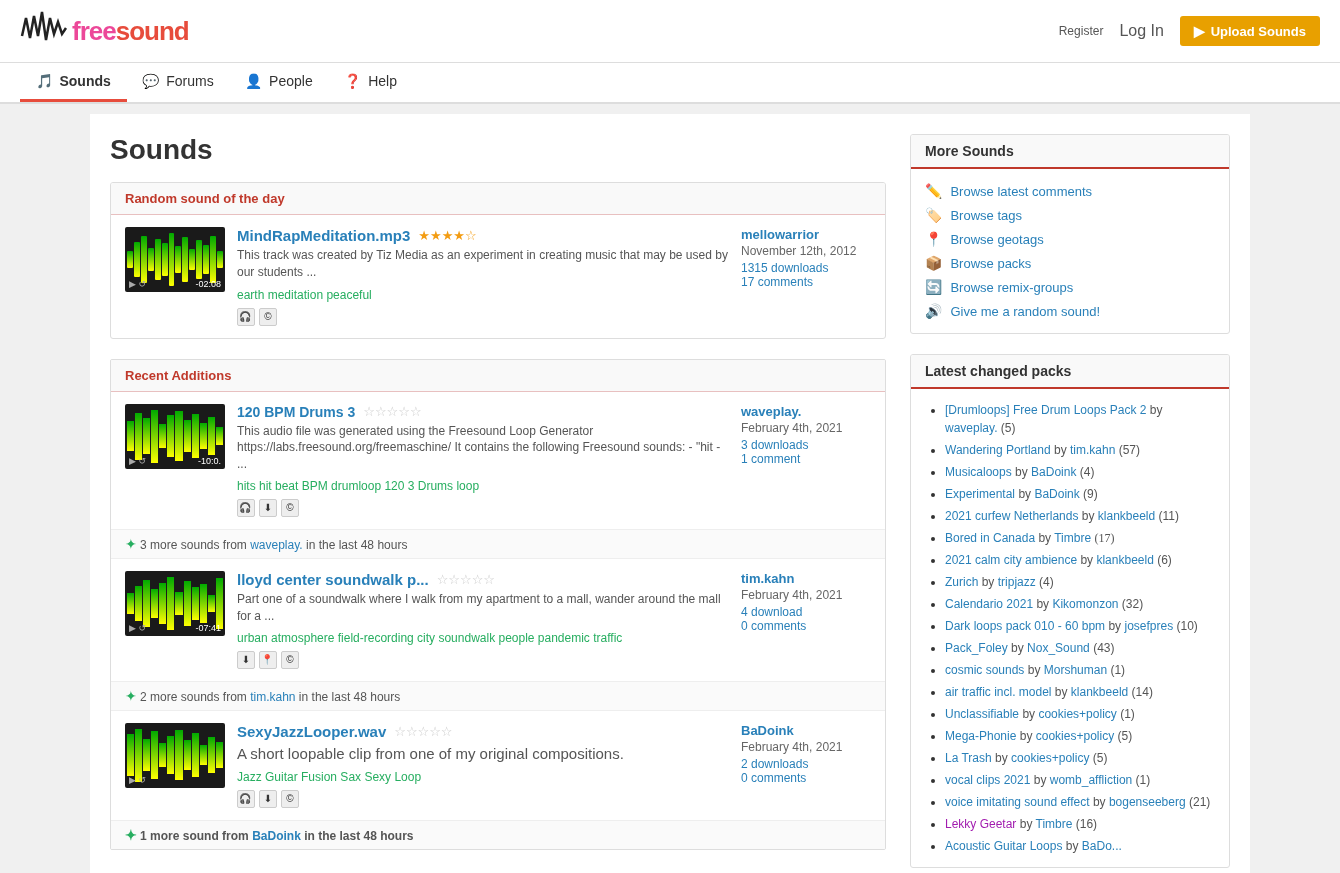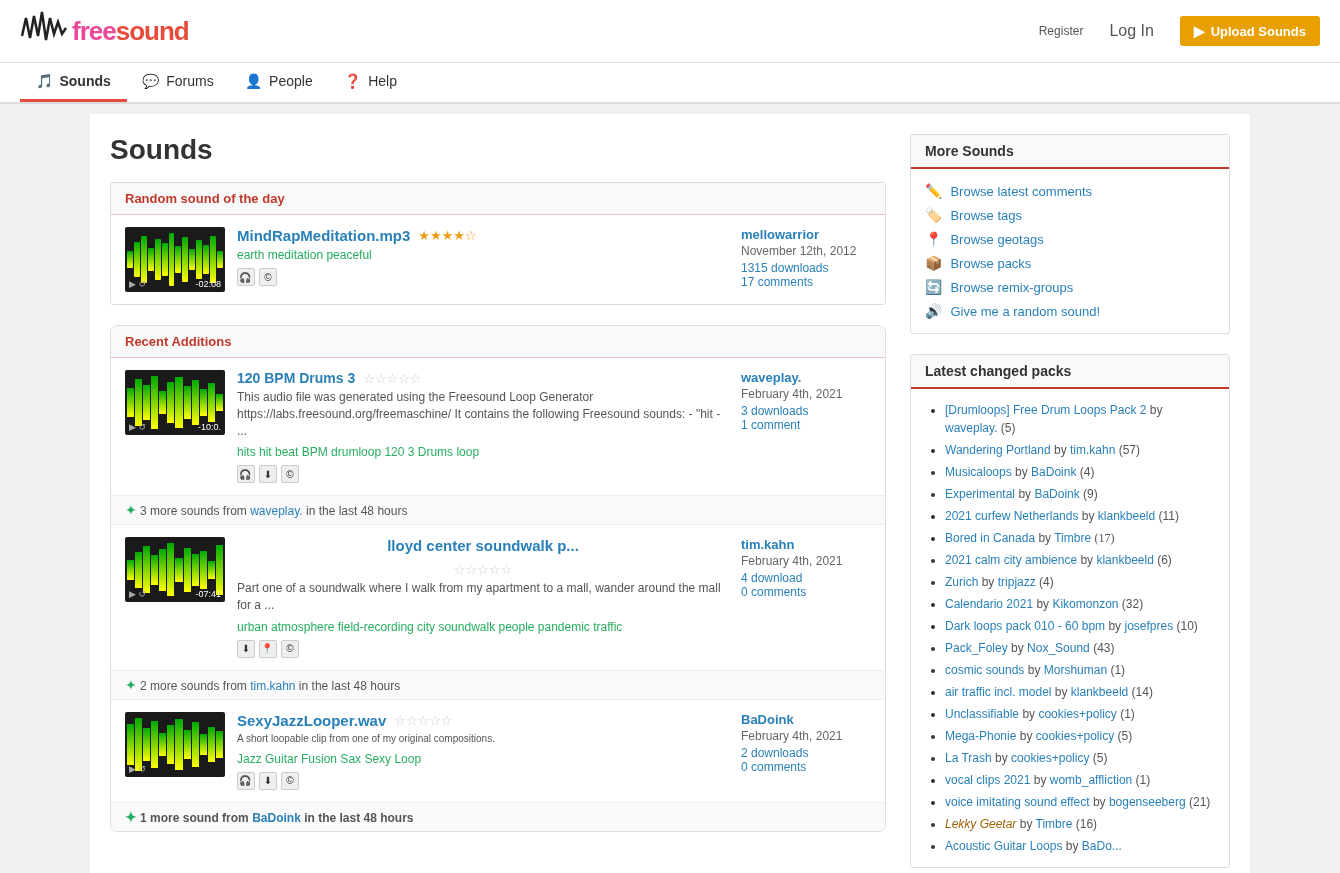--- a/index.html
+++ b/index.html
@@ -20,21 +20,21 @@
       
       <svg width="48" height="38" viewBox="0 0 48 38" fill="none" xmlns="http://www.w3.org/2000/svg">
         <polyline points="2,28 6,10 10,30 14,8 18,28 22,4 26,32 30,10 34,26 38,14 42,26 46,20" stroke="#222" stroke-width="2.5" fill="none"></polyline>
       </svg>
     </span>
     <span style="font-size:26px; font-weight:bold; color:#333; letter-spacing:-1px;">
       <span style="color:#ec4899;">free</span><span style="color:#e74c3c;">sound</span>
     </span>
   </div>
   <div style="display:flex; flex-direction:column; align-items:flex-end; gap:8px;">
-    <div style="display:flex; align-items:center; gap:26px;margin-left:12px;">
+    <div style="display:flex; align-items:center; gap:16px;margin-left:12px;">
       <a href="#" style="color:#555; font-size:12px; text-decoration:none;">Register</a>
       <a href="#" style="color:#555; font-size:16px; text-decoration:none;">Log In</a>
       <button style="background:#e8a000; color:#fff; border:none; padding:7px 14px; font-size:13px; font-weight:bold; cursor:pointer; border-radius:3px; display:flex; align-items:center; gap:6px;">
         <span style="font-size:14px;">▶</span>
         <span>Upload Sounds</span>
       </button>
     </div>
   </div>
 </div>
 
@@ -85,39 +85,40 @@
           </div>
           <span style="position:absolute; bottom:3px; left:4px; color:#aaa; font-size:9px;">▶ ↺</span>
           <span style="position:absolute; bottom:3px; right:4px; color:#fff; font-size:9px;">-02:08</span>
         </div>
 
         <div style="flex:1; min-width:0;">
           <div style="display:flex; align-items:center; gap:8px; margin-bottom:3px;">
             <a href="#" style="font-size:15px; font-weight:bold; color:#2980b9; text-decoration:none;">MindRapMeditation.mp3</a>
             <span style="color:#f39c12; font-size:13px;">★★★★☆</span>
           </div>
+          <p style="font-size:12px; color:#555; line-height:1.4; margin-bottom:6px;">This track was created by Tiz Media as an experiment in creating music that may be used by our students ...</p>
           <div>
             <span style="color:#27ae60; font-size:12px; cursor:pointer;">earth meditation peaceful</span>
           </div>
           <div style="display:flex; gap:4px; margin-top:6px;">
             <span style="width:18px; height:18px; background:#eee; border:1px solid #ccc; border-radius:2px; display:flex; align-items:center; justify-content:center; font-size:10px; cursor:pointer;">🎧</span>
             <span style="width:18px; height:18px; background:#eee; border:1px solid #ccc; border-radius:2px; display:flex; align-items:center; justify-content:center; font-size:10px; cursor:pointer;">©</span>
           </div>
         </div>
 
         <div style="width:130px; flex-shrink:0; font-size:12px;">
           <a href="#" style="color:#2980b9; font-weight:bold; font-size:13px; text-decoration:none; display:block; margin-bottom:2px;">mellowarrior</a>
           <div style="color:#666; margin-bottom:3px;">November 12th, 2012</div>
           <a href="#" style="color:#2980b9; text-decoration:none; display:block; font-size:12px;">1315 downloads</a>
           <a href="#" style="color:#2980b9; text-decoration:none; display:block; font-size:12px;">17 comments</a>
         </div>
       </div>
     </div>
 
-    <div style="border:1px solid #ddd; border-radius:7px; margin-bottom:36px; overflow:hidden;">
+    <div style="border:1px solid #ddd; border-radius:2px; margin-bottom:36px; overflow:hidden;">
       <div style="background:#f9f9f9; border-bottom:1px solid #e8c0c0; padding:8px 14px; font-size:13px; color:#c0392b; font-weight:bold;">Recent Additions</div>
 
       <div style="display:flex; gap:12px; padding:12px 14px; border-bottom:1px solid #eee;">
         <div style="width:100px; height:65px; background:#1a1a1a; border-radius:2px; flex-shrink:0; position:relative; overflow:hidden; cursor:pointer;">
           <div style="position:absolute; bottom:0; left:0; right:0; top:0; display:flex; align-items:center; gap:1px; padding:3px 2px;">
             <div style="flex:1; height:50%; background:linear-gradient(to top,#ff0,#0a0);"></div>
             <div style="flex:1; height:80%; background:linear-gradient(to top,#ff0,#0a0);"></div>
             <div style="flex:1; height:60%; background:linear-gradient(to top,#ff0,#0a0);"></div>
             <div style="flex:1; height:90%; background:linear-gradient(to top,#ff0,#0a0);"></div>
             <div style="flex:1; height:40%; background:linear-gradient(to top,#ff0,#0a0);"></div>
@@ -177,21 +178,21 @@
             <div style="flex:1; height:75%; background:linear-gradient(to top,#ff0,#0a0);"></div>
             <div style="flex:1; height:55%; background:linear-gradient(to top,#ff0,#0a0);"></div>
             <div style="flex:1; height:65%; background:linear-gradient(to top,#ff0,#0a0);"></div>
             <div style="flex:1; height:30%; background:linear-gradient(to top,#ff0,#0a0);"></div>
             <div style="flex:1; height:85%; background:linear-gradient(to top,#ff0,#0a0);"></div>
           </div>
           <span style="position:absolute; bottom:3px; left:4px; color:#aaa; font-size:9px;">▶ ↺</span>
           <span style="position:absolute; bottom:3px; right:4px; color:#fff; font-size:9px;">-07:41</span>
         </div>
         <div style="flex:1; min-width:0;">
-          <div style="display:flex; align-items:center; gap:8px; margin-bottom:3px;flex-direction:column;">
+          <div style="display:flex; align-items:center; gap:8px; margin-bottom:3px;">
             <a href="#" style="font-size:15px; font-weight:bold; color:#2980b9; text-decoration:none;">lloyd center soundwalk p...</a>
             <span style="color:#ccc; font-size:13px;">☆☆☆☆☆</span>
           </div>
           <p style="font-size:12px; color:#555; line-height:1.4; margin-bottom:5px;">Part one of a soundwalk where I walk from my apartment to a mall, wander around the mall for a ...</p>
           <div>
             <span style="color:#27ae60; font-size:12px; cursor:pointer;">urban atmosphere field-recording city soundwalk people pandemic traffic</span>
           </div>
           <div style="display:flex; gap:4px; margin-top:6px;">
             <span style="width:18px;height:18px;background:#eee;border:1px solid #ccc;border-radius:2px;display:flex;align-items:center;justify-content:center;font-size:10px;cursor:pointer;">⬇</span>
             <span style="width:18px;height:18px;background:#eee;border:1px solid #ccc;border-radius:2px;display:flex;align-items:center;justify-content:center;font-size:10px;cursor:pointer;">📍</span>
@@ -231,21 +232,21 @@
             <div style="flex:1; height:60%; background:linear-gradient(to top,#ff0,#0a0);"></div>
             <div style="flex:1; height:45%; background:linear-gradient(to top,#ff0,#0a0);"></div>
           </div>
           <span style="position:absolute; bottom:3px; left:4px; color:#aaa; font-size:9px;">▶ ↺</span>
         </div>
         <div style="flex:1; min-width:0;">
           <div style="display:flex; align-items:center; gap:8px; margin-bottom:3px;">
             <a href="#" style="font-size:15px; font-weight:bold; color:#2980b9; text-decoration:none;">SexyJazzLooper.wav</a>
             <span style="color:#ccc; font-size:13px;">☆☆☆☆☆</span>
           </div>
-          <p style="font-size:10px; color:#555; line-height:1.4; margin-bottom:5px;">A short loopable clip from one of my original compositions.</p>
+          <p style="font-size:15px; color:#555; line-height:1.4; margin-bottom:5px;">A short loopable clip from one of my original compositions.</p>
           <div>
             <span style="color:#27ae60; font-size:12px; cursor:pointer;">Jazz Guitar Fusion Sax Sexy Loop</span>
           </div>
           <div style="display:flex; gap:4px; margin-top:6px;">
             <span style="width:18px;height:18px;background:#eee;border:1px solid #ccc;border-radius:2px;display:flex;align-items:center;justify-content:center;font-size:10px;cursor:pointer;">🎧</span>
             <span style="width:18px;height:18px;background:#eee;border:1px solid #ccc;border-radius:2px;display:flex;align-items:center;justify-content:center;font-size:10px;cursor:pointer;">⬇</span>
             <span style="width:18px;height:18px;background:#eee;border:1px solid #ccc;border-radius:2px;display:flex;align-items:center;justify-content:center;font-size:10px;cursor:pointer;">©</span>
           </div>
         </div>
         <div style="width:130px; flex-shrink:0; font-size:12px;">
@@ -315,21 +316,21 @@
             <li style="padding: 2px 0px; font-size: 12px; line-height: 1.5;"><a href="#" style="color:#2980b9;text-decoration:none;">Calendario 2021</a> <span style="color:#555;">by</span> <a href="#" style="color:#2980b9;text-decoration:none;">Kikomonzon</a> <span style="color:#555;">(32)</span></li>
             <li style="padding: 2px 0px; font-size: 12px; line-height: 1.5;"><a href="#" style="color:#2980b9;text-decoration:none;">Dark loops pack 010 - 60 bpm</a> <span style="color:#555;">by</span> <a href="#" style="color:#2980b9;text-decoration:none;">josefpres</a> <span style="color:#555;">(10)</span></li>
             <li style="padding: 2px 0px; font-size: 12px; line-height: 1.5;"><a href="#" style="color:#2980b9;text-decoration:none;">Pack_Foley</a> <span style="color:#555;">by</span> <a href="#" style="color:#2980b9;text-decoration:none;">Nox_Sound</a> <span style="color:#555;">(43)</span></li>
             <li style="padding: 2px 0px; font-size: 12px; line-height: 1.5;"><a href="#" style="color:#2980b9;text-decoration:none;">cosmic sounds</a> <span style="color:#555;">by</span> <a href="#" style="color:#2980b9;text-decoration:none;">Morshuman</a> <span style="color:#555;">(1)</span></li>
             <li style="padding: 2px 0px; font-size: 12px; line-height: 1.5;"><a href="#" style="color:#2980b9;text-decoration:none;">air traffic incl. model</a> <span style="color:#555;">by</span> <a href="#" style="color:#2980b9;text-decoration:none;">klankbeeld</a> <span style="color:#555;">(14)</span></li>
             <li style="padding: 2px 0px; font-size: 12px; line-height: 1.5;"><a href="#" style="color:#2980b9;text-decoration:none;">Unclassifiable</a> <span style="color:#555;">by</span> <a href="#" style="color:#2980b9;text-decoration:none;">cookies+policy</a> <span style="color:#555;">(1)</span></li>
             <li style="padding: 2px 0px; font-size: 12px; line-height: 1.5;"><a href="#" style="color:#2980b9;text-decoration:none;margin-top:30px;">Mega-Phonie</a> <span style="color:#555;">by</span> <a href="#" style="color:#2980b9;text-decoration:none;">cookies+policy</a> <span style="color:#555;">(5)</span></li>
             <li style="padding: 2px 0px; font-size: 12px; line-height: 1.5;"><a href="#" style="color:#2980b9;text-decoration:none;">La Trash</a> <span style="color:#555;">by</span> <a href="#" style="color:#2980b9;text-decoration:none;">cookies+policy</a> <span style="color:#555;">(5)</span></li>
             <li style="padding: 2px 0px; font-size: 12px; line-height: 1.5;"><a href="#" style="color:#2980b9;text-decoration:none;">vocal clips 2021</a> <span style="color:#555;">by</span> <a href="#" style="color:#2980b9;text-decoration:none;">womb_affliction</a> <span style="color:#555;">(1)</span></li>
             <li style="padding: 2px 0px; font-size: 12px; line-height: 1.5;"><a href="#" style="color:#2980b9;text-decoration:none;">voice imitating sound effect</a> <span style="color:#555;">by</span> <a href="#" style="color:#2980b9;text-decoration:none;">bogenseeberg</a> <span style="color:#555;">(21)</span></li>
-            <li style="padding: 2px 0px; font-size: 12px; line-height: 1.5;"><a href="#" style="color:#a16207;text-decoration:none;font-style:italic;">Lekky Geetar</a> <span style="color:#555;">by</span> <a href="#" style="color:#2980b9;text-decoration:none;">Timbre</a> <span style="color:#555;">(16)</span></li>
+            <li style="padding: 2px 0px; font-size: 12px; line-height: 1.5;"><a href="#" style="color:#a21caf;text-decoration:none;">Lekky Geetar</a> <span style="color:#555;">by</span> <a href="#" style="color:#2980b9;text-decoration:none;">Timbre</a> <span style="color:#555;">(16)</span></li>
             <li style="padding: 2px 0px; font-size: 12px; line-height: 1.5;"><a href="#" style="color:#2980b9;text-decoration:none;">Acoustic Guitar Loops</a> <span style="color:#555;">by</span> <a href="#" style="color:#2980b9;text-decoration:none;">BaDo...</a></li>
           </ul>
       </div>
     </div>
 
   </div>
 
 </div>
 
 </body></html>

